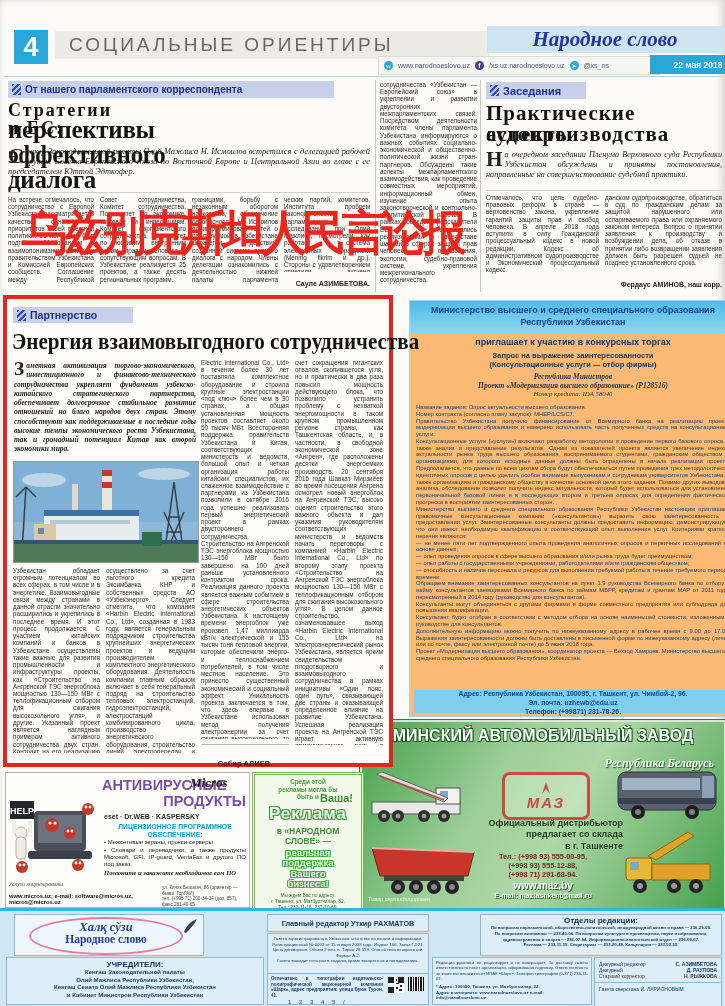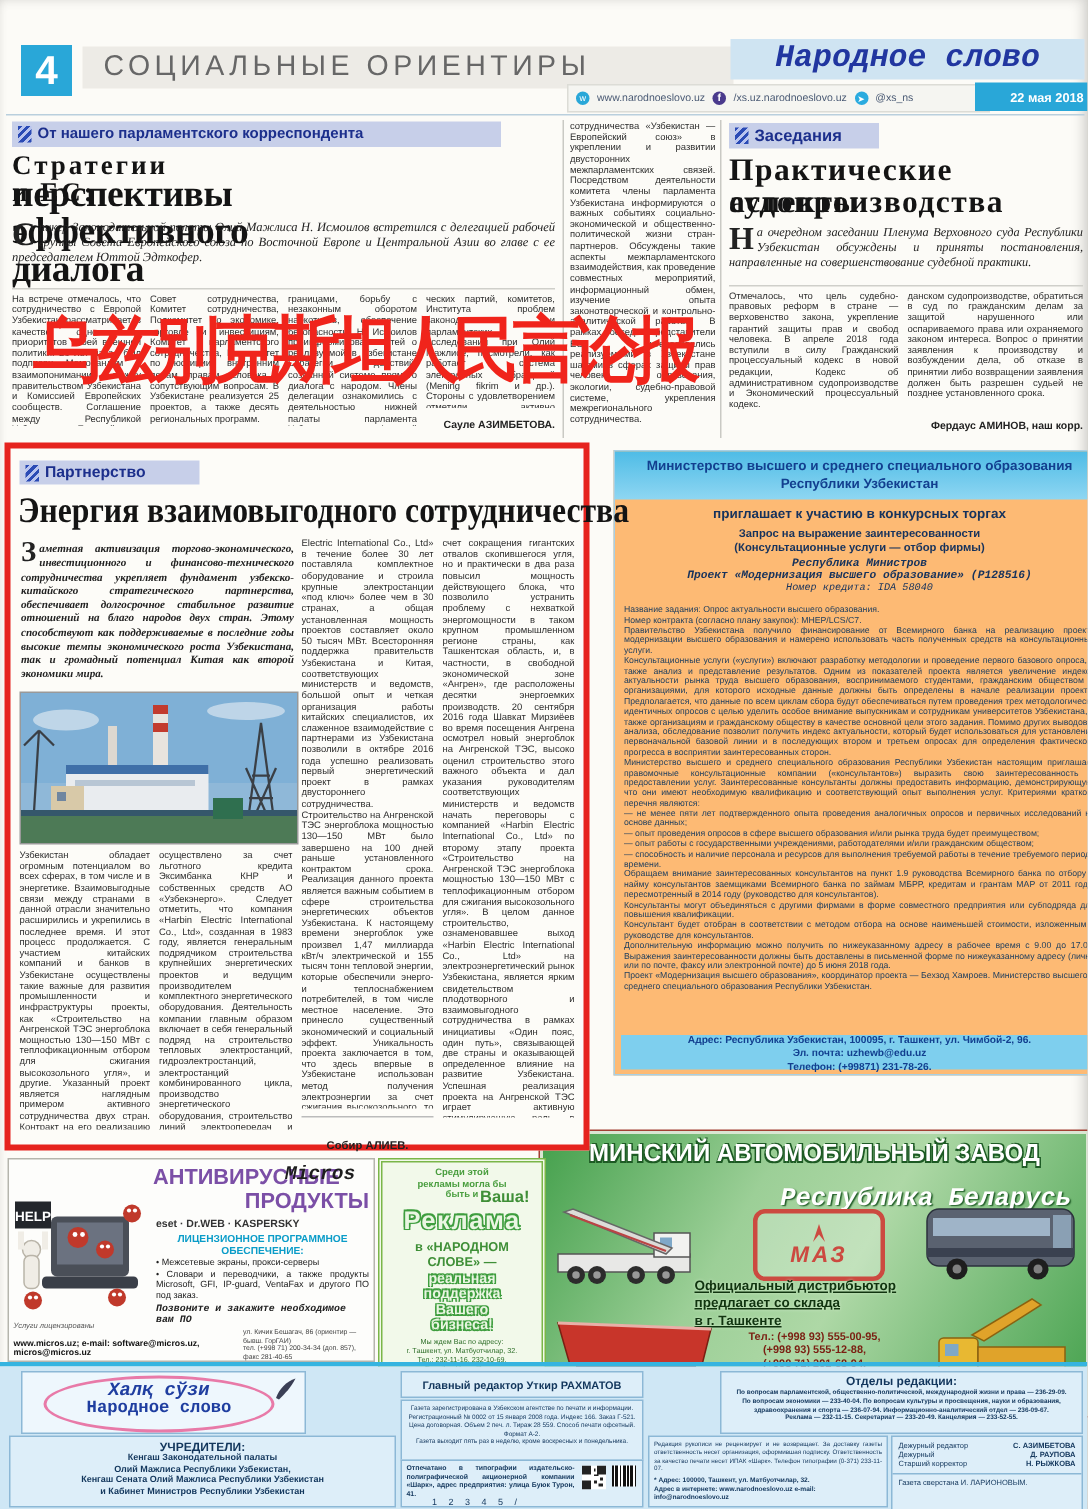--- a/index.html
+++ b/index.html
@@ -1,19 +1,19 @@
 <!DOCTYPE html>
 <html><head>
 <meta charset="utf-8">
 <style>
   html,body{margin:0;padding:0;background:#d9d7d2;font-family:"Liberation Sans",sans-serif;}
   .paper{position:relative;width:725px;height:1006px;background:#fcfbf7;margin:0 auto;overflow:hidden;
          box-shadow:inset -4px 0 8px rgba(0,0,0,.12), inset 0 -3px 6px rgba(0,0,0,.08);}
   .abs{position:absolute;}
-  .serif{font-family:Liberation Mono, monospace;}
+  .serif{font-family:Liberation Serif, serif;}
   .just{text-align:justify;}
   .body-txt{font-size:6.3px;line-height:1.15;color:#2e2e2e;overflow:hidden;}
   .kicker{background:#c7cfe9;color:#1c2f8c;font-weight:bold;display:flex;align-items:center;gap:4px;padding:0 4px;}
   .kick-stripe{width:9px;height:11px;background:repeating-linear-gradient(135deg,#2b4bb5 0 2px,#b9c4ee 2px 4px);flex:0 0 auto;}
   .lead{font-family:"Liberation Serif",serif;font-style:italic;color:#222;overflow:hidden;}
   .lead::first-letter{float:left;font-size:2.6em;line-height:.85;font-style:normal;font-weight:bold;padding-right:2px;}
   .headline{font-family:"Liberation Serif",serif;font-weight:bold;color:#141414;line-height:1.0;}
   .byline{font-weight:bold;font-size:7px;color:#222;}
   .pre{white-space:pre-line;}
   .vrule{width:1px;background:#c9c9c4;}
@@ -145,32 +145,32 @@
 Обращаем внимание заинтересованных консультантов на пункт 1.9 руководства Всемирного банка по отбору и найму консультантов заемщиками Всемирного банка по займам МБРР, кредитам и грантам MAP от 2011 года, пересмотренный в 2014 году (руководство для консультантов).
 Консультанты могут объединяться с другими фирмами в форме совместного предприятия или субподряда для повышения квалификации.
 Консультант будет отобран в соответствии с методом отбора на основе наименьшей стоимости, изложенным в руководстве для консультантов.
 Дополнительную информацию можно получить по нижеуказанному адресу в рабочее время с 9.00 до 17.00. Выражения заинтересованности должны быть доставлены в письменной форме по нижеуказанному адресу (лично или по почте, факсу или электронной почте) до 5 июня 2018 года.
 Проект «Модернизация высшего образования», координатор проекта — Бехзод Хамроев. Министерство высшего и среднего специального образования Республики Узбекистан.</div>
     <div class="min-addr pre abs" style="left:4px;bottom:3px;width:318px;height:23px;">Адрес: Республика Узбекистан, 100095, г. Ташкент, ул. Чимбой-2, 96.
 Эл. почта: uzhewb@edu.uz
 Телефон: (+99871) 231-78-26.</div>
   </div>
 
-  <div class="abs" style="left:360px;top:720px;width:362px;height:186px;background:linear-gradient(120deg,#44a04c 0%,#9ccf97 35%,#aed8a6 55%,#45a14d 100%);border:2px solid #d9e6d2;outline:1px solid #a23f33;margin-top:34px;">
+  <div class="abs" style="left:360px;top:720px;width:362px;height:186px;background:linear-gradient(120deg,#44a04c 0%,#9ccf97 35%,#aed8a6 55%,#45a14d 100%);border:2px solid #d9e6d2;outline:1px solid #a23f33;">
     <div style="text-align:center;font-weight:bold;font-size:16.5px;color:#fff;text-shadow:1px 1px 0 #1d5a24,-1px 1px 0 #1d5a24,1px -1px 0 #1d5a24;margin-top:4px;letter-spacing:0px;transform:scaleX(.97);">МИНСКИЙ АВТОМОБИЛЬНЫЙ ЗАВОД</div>
-    <div class="serif" style="position:absolute;right:10px;top:34px;font-weight:bold;font-style:italic;font-size:17px;color:#fff;text-shadow:1px 1px 1px #1d5a24;">Республика Беларусь</div>
+    <div class="serif" style="position:absolute;right:10px;top:34px;font-weight:bold;font-style:italic;font-size:12px;color:#fff;text-shadow:1px 1px 1px #1d5a24;">Республика Беларусь</div>
 
     <div class="abs" style="left:140px;top:50px;width:82px;height:42px;border:3px solid #cc4a40;border-radius:8px;background:rgba(255,255,255,.25);display:flex;flex-direction:column;align-items:center;justify-content:center;">
       <svg width="18" height="12" xmlns="http://www.w3.org/2000/svg">
           <path d="M9 0 L13 12 L9 7 L5 12 Z" fill="#cc4a40"></path>
         </svg>
       <span style="font-weight:bold;font-style:italic;font-size:15px;color:#cc4a40;letter-spacing:2px;">МАЗ</span>
     </div>
 
-    <div class="pre" style="position:absolute;left:101px;top:96px;width:160px;text-align:left;font-weight:bold;font-size:9px;line-height:1.25;color:#10340f;text-shadow:0 0 2px #cfe8c8;text-decoration:underline;">Официальный дистрибьютор
+    <div class="pre" style="position:absolute;left:101px;top:96px;width:160px;text-align:right;font-weight:bold;font-size:9px;line-height:1.25;color:#10340f;text-shadow:0 0 2px #cfe8c8;">Официальный дистрибьютор
 предлагает со склада
 в г. Ташкенте</div>
     <div class="pre" style="position:absolute;left:101px;top:131px;width:160px;text-align:center;font-weight:bold;font-size:7.3px;line-height:1.2;color:#7a1f12;">Тел.: (+998 93) 555-00-95,
 (+998 93) 555-12-88,
 (+998 71) 291-68-94.</div>
     <div style="position:absolute;left:101px;top:158px;width:160px;text-align:center;font-weight:bold;font-size:10px;color:#fff;text-shadow:1px 1px 0 #1d5a24;">www.maz.by</div>
     <div style="position:absolute;left:101px;top:170px;width:160px;text-align:center;font-weight:bold;font-size:7px;color:#fff;text-shadow:1px 1px 0 #1d5a24;">E-mail: maztashkent@mail.ru</div>
     <div style="position:absolute;left:6px;top:174px;font-size:5.5px;font-style:italic;color:#ecf5e8;">Товар сертифицирован</div>
 
     <svg class="abs" style="left:4px;top:46px;" width="100" height="58" xmlns="http://www.w3.org/2000/svg">

